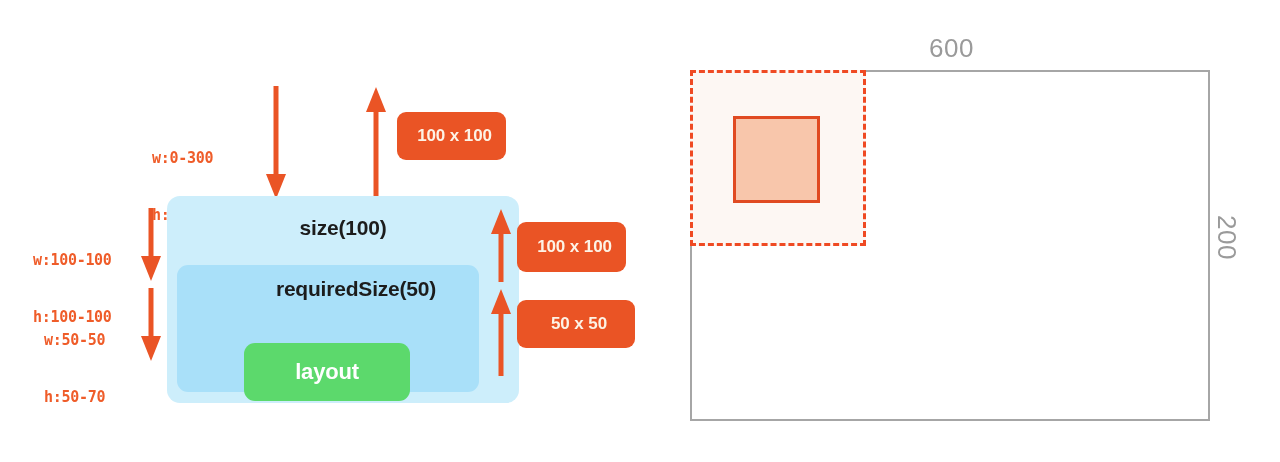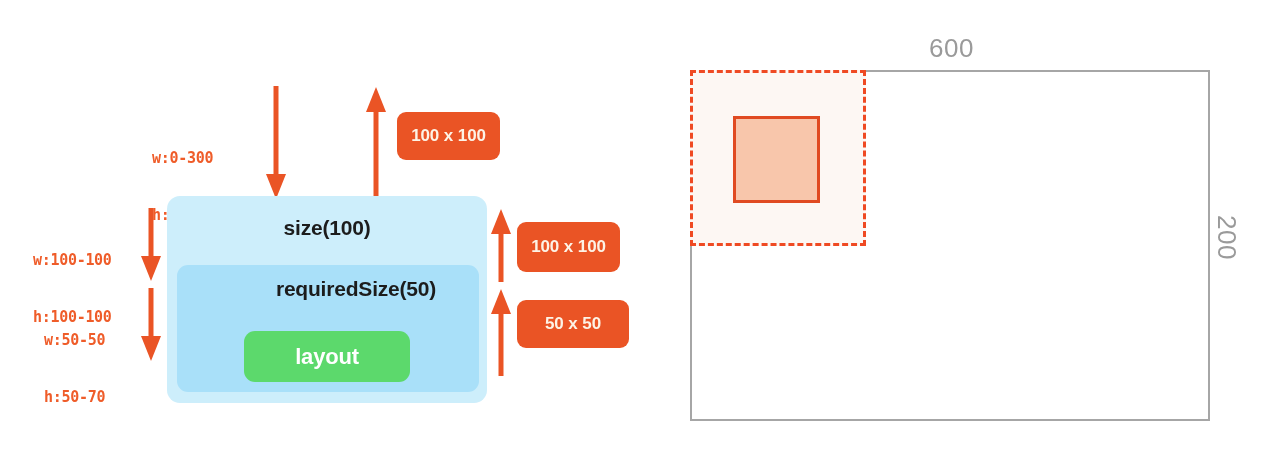--- a/index.html
+++ b/index.html
@@ -82,20 +82,21 @@
     position: absolute;
     background: #ea5425;
     border-radius: 9px;
     display: flex;
     align-items: center;
     justify-content: center;
     color: #fdf3e6;
     font-size: 17px;
     font-weight: 700;
     letter-spacing: -0.1px;
+    padding-left: 6px;
   }
 
   
   .outer-rect {
     position: absolute;
     border: 2px solid #a6a6a6;
     box-sizing: border-box;
     background: #ffffff;
   }
   .dashed-rect {
@@ -168,27 +169,27 @@
     <div>h:50-70</div>
   </div>
 
   <div class="arrow" style="left:140px; top:288px; width:22px; height:74px;">
     <svg width="22" height="74" viewBox="0 0 22 74" aria-hidden="true">
       <path d="M11 0 L11 54" stroke="#ea5425" stroke-width="5" fill="none"></path>
       <path d="M11 73 L1 48 L21 48 Z" fill="#ea5425"></path>
     </svg>
   </div>
 
-  <div class="box-outer" style="left:167px; top:196px; width:320px; height:207px;">
+  <div class="box-outer" style="left:167px; top:196px; width:320px; height:207px;padding-left:32px;">
     <div class="box-title" style="left:0; top:20px;">size(100)</div>
 
     <div class="box-inner" style="left:10px; top:69px; width:302px; height:127px;">
       <div class="box-title" style="left:0; top:12px;margin-left:28px;">requiredSize(50)</div>
 
-      <div class="layout-pill" style="left:67px; top:66px; width:166px; height:51px;">
+      <div class="layout-pill" style="left:67px; top:78px; width:166px; height:58px;">
         <span>layout</span>
       </div>
     </div>
   </div>
 
   <div class="arrow" style="left:490px; top:208px; width:22px; height:74px;">
     <svg width="22" height="74" viewBox="0 0 22 74" aria-hidden="true">
       <path d="M11 74 L11 20" stroke="#ea5425" stroke-width="5" fill="none"></path>
       <path d="M11 1 L1 26 L21 26 Z" fill="#ea5425"></path>
     </svg>

